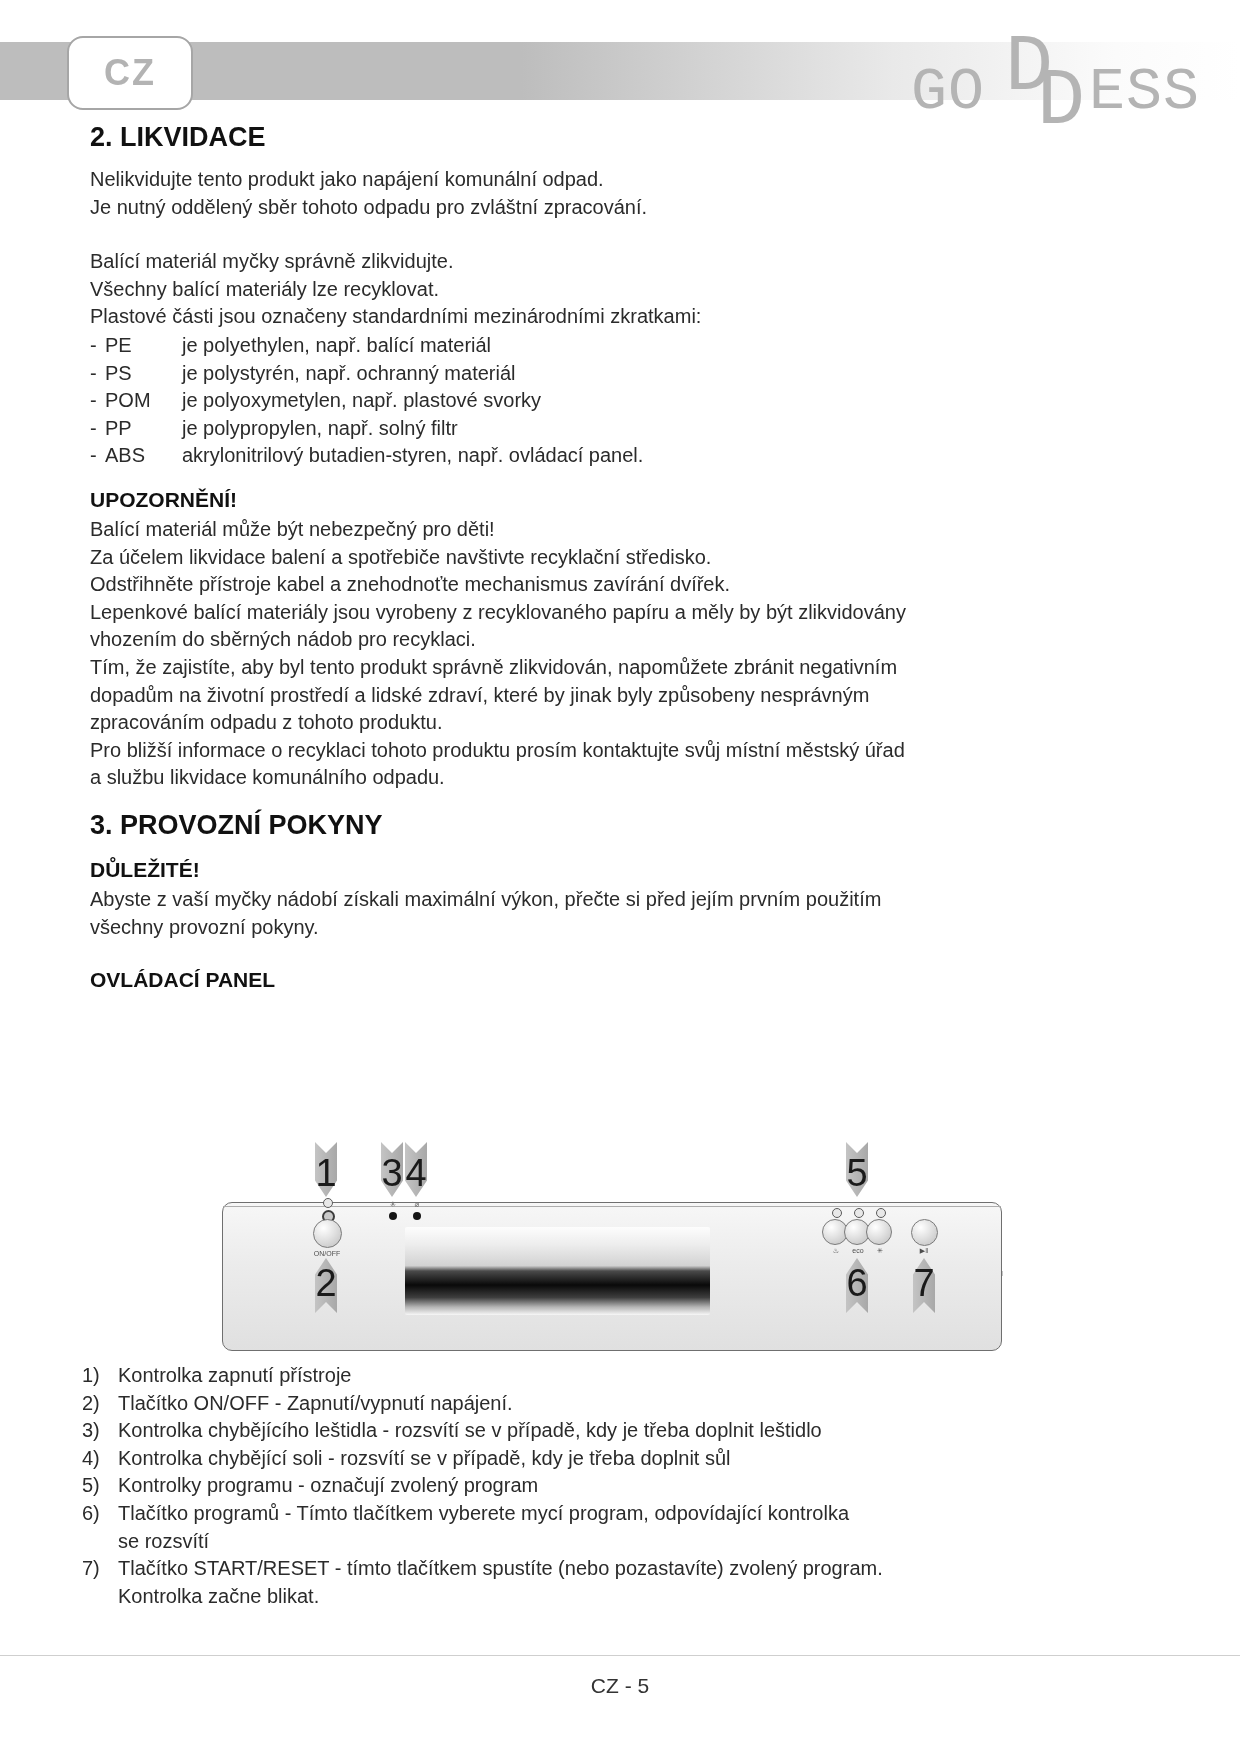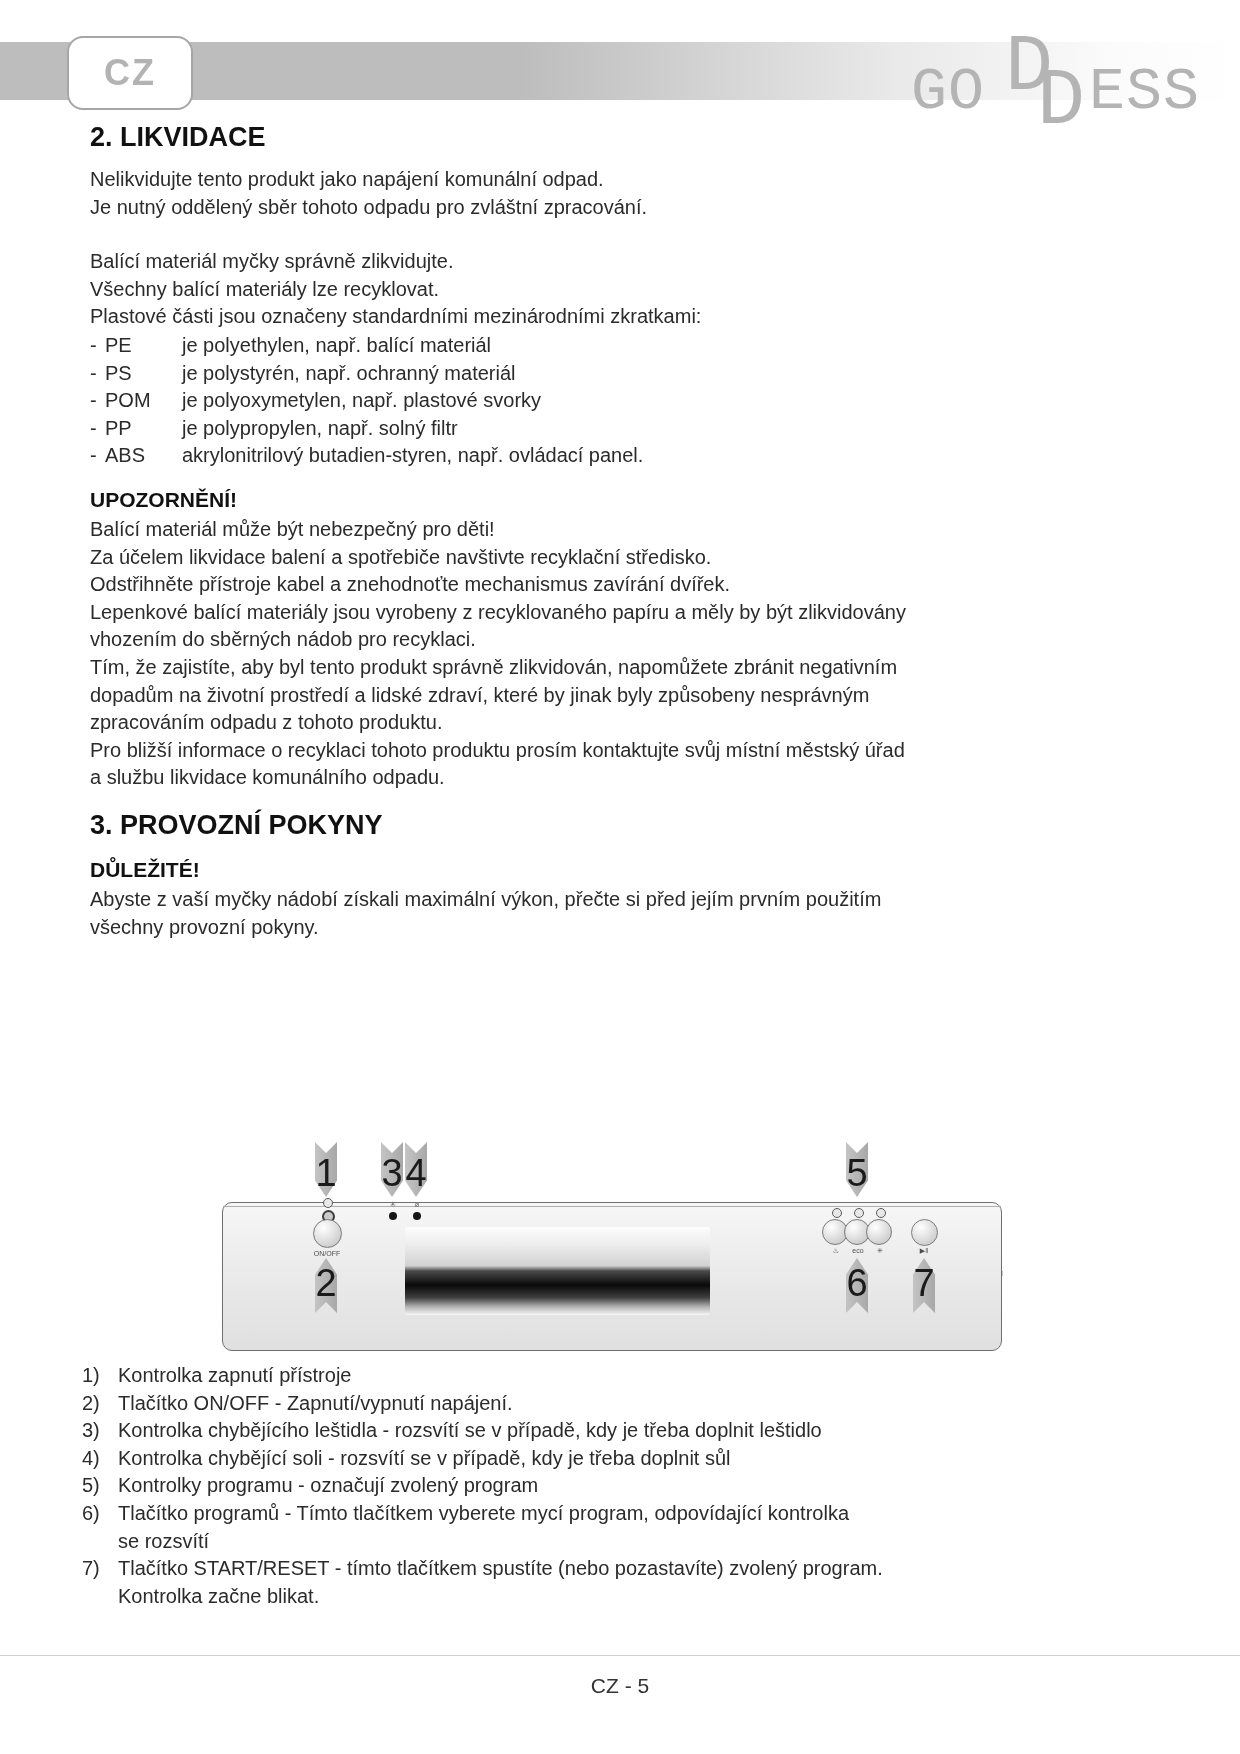--- a/index.html
+++ b/index.html
@@ -151,20 +151,21 @@
   <div class="abs h-section" style="top:810px;">3. PROVOZNÍ POKYNY</div>
 
   <div class="abs textblock" style="top:886px;">
 
   <div class="line">Abyste z vaší myčky nádobí získali maximální výkon, přečte si před jejím prvním použitím</div>
       <div class="line">všechny provozní pokyny.</div>
     </div>
 
   <div class="abs h-sub" style="top:858px;">DŮLEŽITÉ!</div>
 
+  <div class="abs h-sub" style="top:968px;">OVLÁDACÍ PANEL</div>
 
   <div class="figure">
 
     <div class="groove-left"></div>
     <div class="groove-right"></div>
 
     <div class="panel">
       <div class="panel-trim"></div>
 
       <div class="led-open" style="left:100px;top:-5px;"></div>

